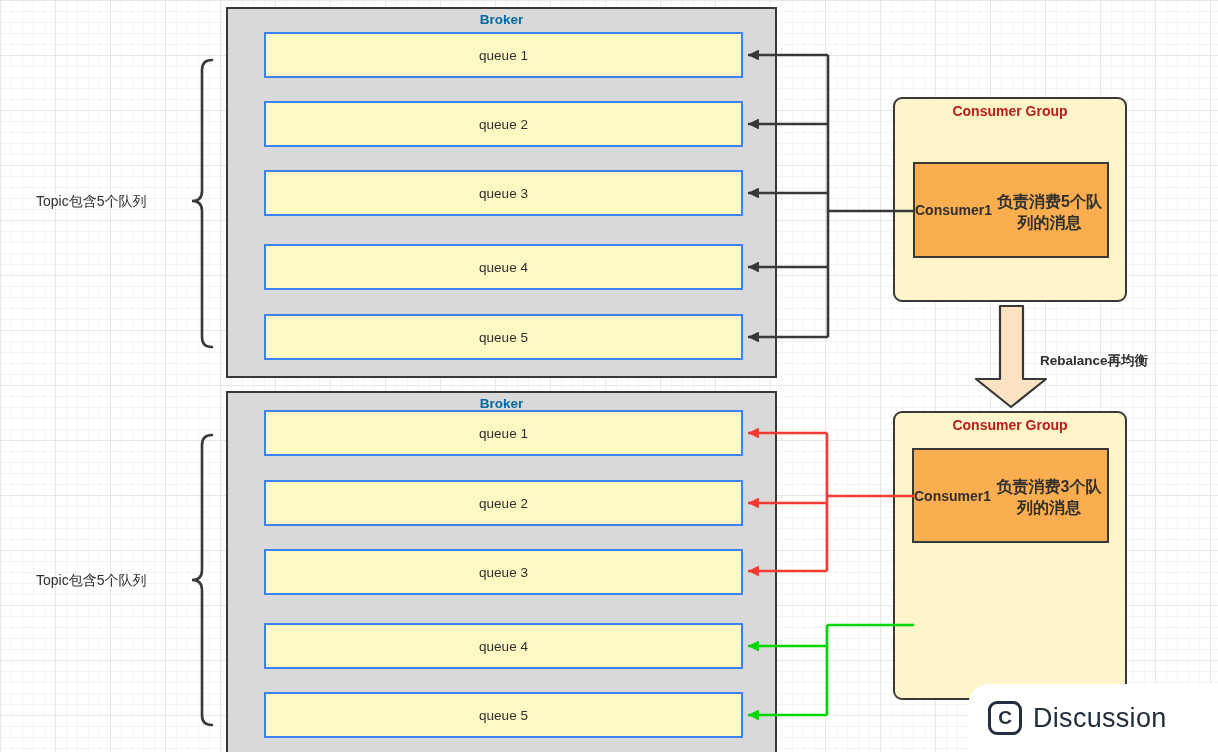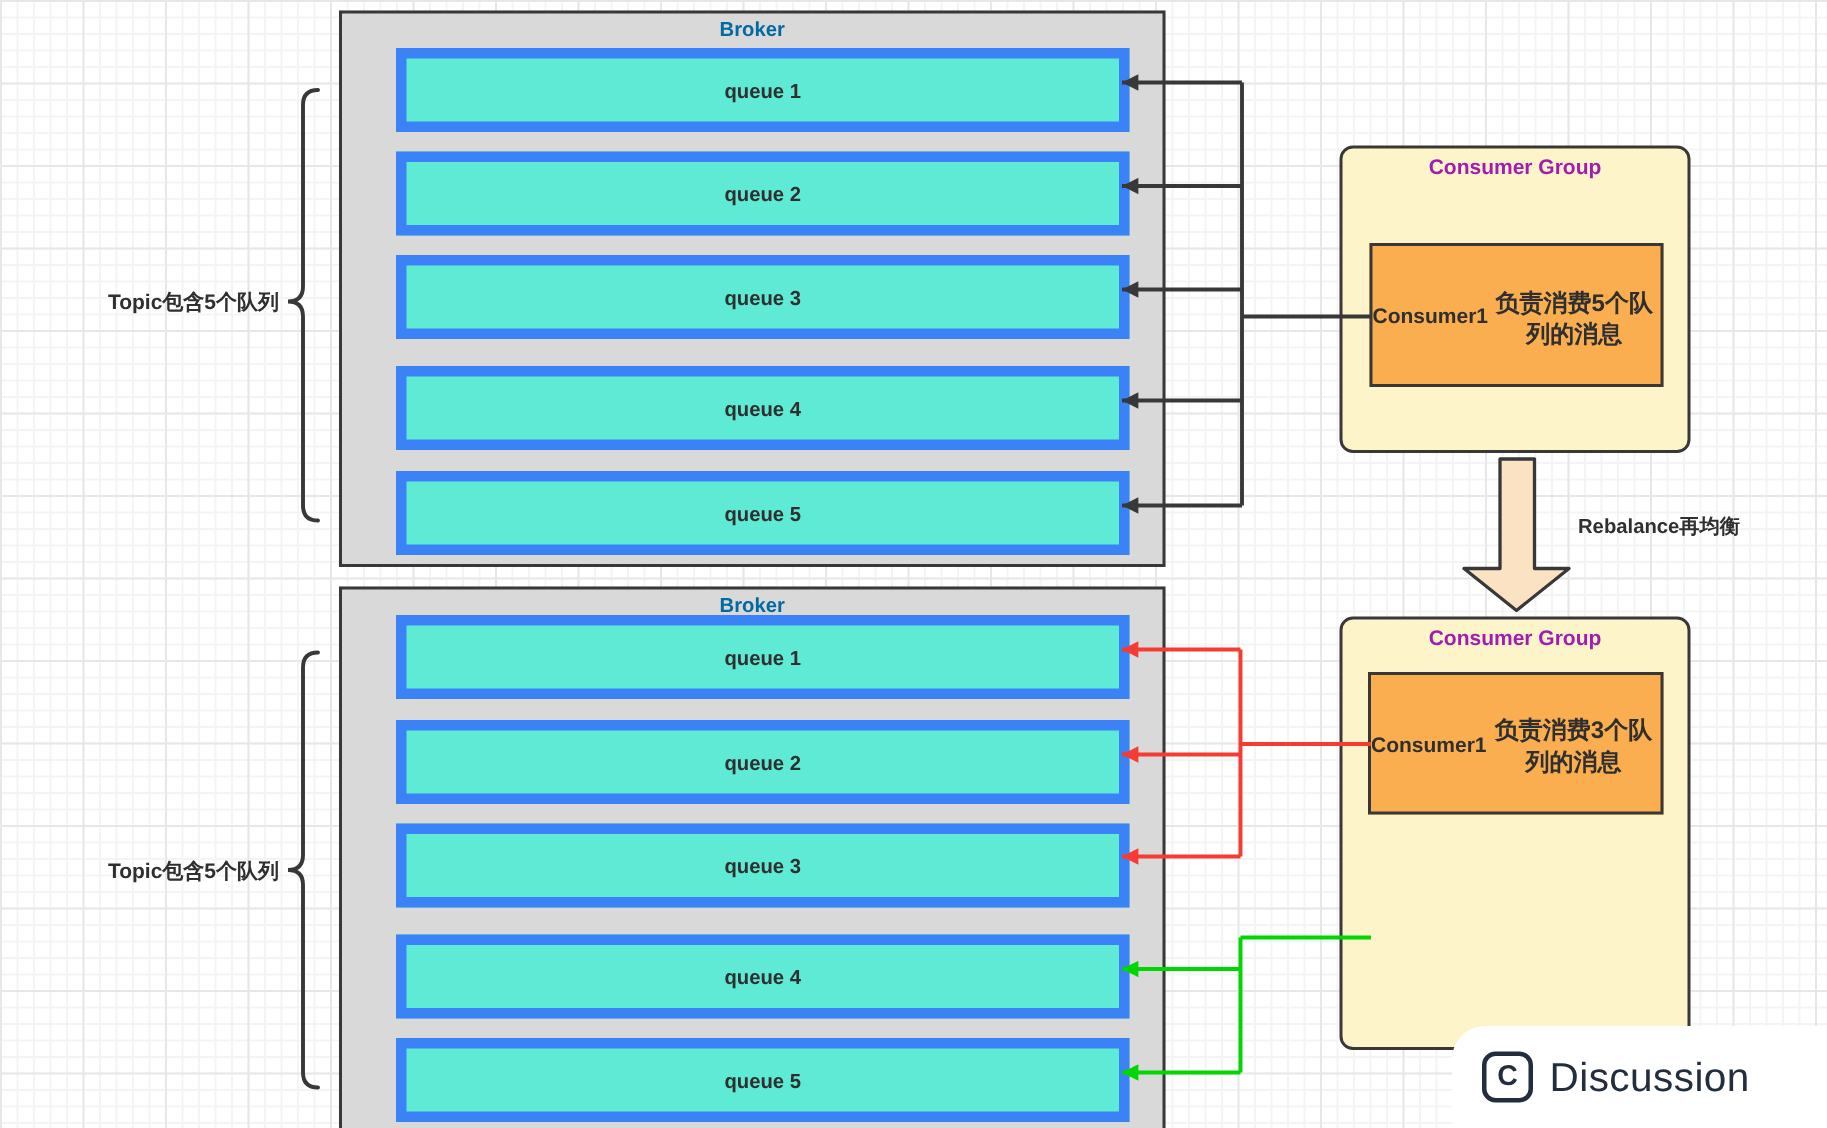--- a/index.html
+++ b/index.html
@@ -11,35 +11,35 @@
       linear-gradient(#e7e7e7 1px, transparent 1px),
       linear-gradient(90deg,#e7e7e7 1px, transparent 1px),
       linear-gradient(#f4f4f4 1px, transparent 1px),
       linear-gradient(90deg,#f4f4f4 1px, transparent 1px);
     background-size:55px 55px,55px 55px,11px 11px,11px 11px;
   }
   .broker{position:absolute;background:#d9d9d9;border:2px solid #383838;}
   .broker-title{text-align:center;font-weight:bold;font-size:13.5px;color:#0369a1;padding-top:3px;}
   .queue{
     position:absolute;left:36px;width:475px;height:42px;
-    background:#5eead4;border:7px solid #3b82f6;
+    background:#fef9c3;border:2px solid #3b82f6;
     display:flex;align-items:center;justify-content:center;
-    font-weight:bold;font-size:13.5px;color:#2f2f2f;
+    font-weight:normal;font-size:13.5px;color:#2f2f2f;
   }
   .group{position:absolute;width:230px;background:#fdf4ca;border:2px solid #383838;border-radius:9px;}
-  .group-title{text-align:center;font-weight:bold;font-size:14px;color:#a21caf;padding-top:4px;}
+  .group-title{text-align:center;font-weight:bold;font-size:14px;color:#b91c1c;padding-top:4px;}
   .consumer{
     position:absolute;background:#faae4f;border:2px solid #383838;
     display:flex;flex-direction:row;align-items:center;justify-content:center;
     text-align:center;color:#2f2f2f;font-weight:bold;
   }
   .consumer .name{font-size:14px;}
   .consumer .desc{font-size:16px;margin-top:5px;}
-  .topic-label{position:absolute;left:36px;width:150px;text-align:right;font-weight:bold;font-size:14px;color:#2f2f2f;white-space:nowrap;}
-  .rebalance-label{position:absolute;left:1040px;top:342px;font-weight:bold;font-size:13.5px;color:#2f2f2f;white-space:nowrap;margin-left:12px;}
+  .topic-label{position:absolute;left:36px;width:150px;font-weight:normal;font-size:14px;color:#2f2f2f;white-space:nowrap;}
+  .rebalance-label{position:absolute;left:1040px;top:352px;font-weight:bold;font-size:13.5px;color:#2f2f2f;white-space:nowrap;}
   .overlay{position:absolute;left:0;top:0;pointer-events:none;}
   .watermark{
     position:absolute;left:968px;top:684px;width:250px;height:68px;background:#ffffff;
     border-top-left-radius:22px;display:flex;align-items:center;padding-left:20px;gap:11px;box-sizing:border-box;
   }
   .wm-icon{
     width:28px;height:28px;border:3px solid #222e3e;border-radius:9px;flex:0 0 auto;
     display:flex;align-items:center;justify-content:center;
     font-weight:bold;font-size:19px;color:#222e3e;
   }

